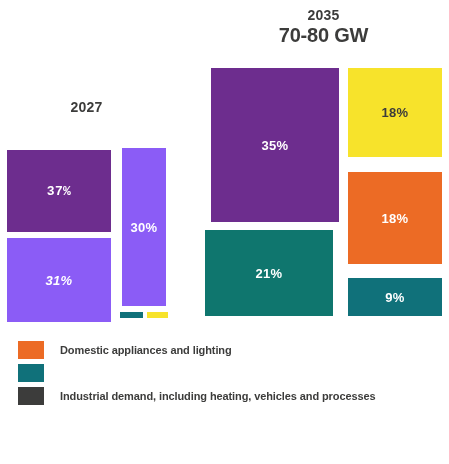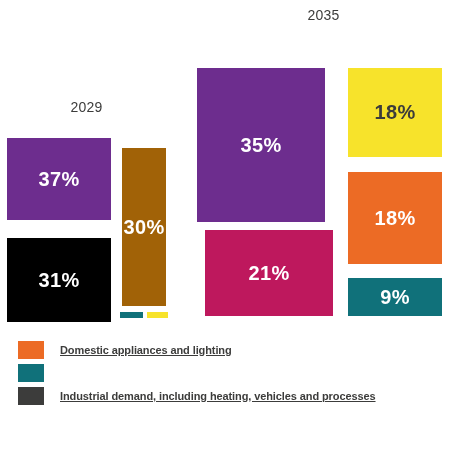--- a/index.html
+++ b/index.html
@@ -26,21 +26,21 @@
   }
 
   .group-header {
     position: absolute;
     text-align: center;
     color: #3C3C3B;
     line-height: 1.05;
   }
   .group-year {
     font-size: 14px;
-    font-weight: normal;
+    font-weight: bold;
     letter-spacing: 0.2px;
     display: block;
   }
   .group-capacity {
     font-size: 20px;
     font-weight: bold;
     letter-spacing: -0.2px;
     display: block;
     margin-top: 2px;
   }
@@ -50,40 +50,40 @@
   #header-2035 { left: 203px; top: 8px;   width: 241px; }
 
   
   .seg {
     position: absolute;
     box-sizing: border-box;
     display: flex;
     align-items: center;
     justify-content: center;
     color: #ffffff;
-    font-size: 20px;
+    font-size: 13px;
     font-weight: bold;
     letter-spacing: 0.3px;
     border: 2px solid #ffffff;
   }
   .seg.dark-label { color: #3C3C3B; }
   .seg.no-label { font-size: 0; }
 
   
   
-  #seg-2021-commercial { left: 5px;   top: 136px; width: 108px; height: 86px; }
+  #seg-2021-commercial { left: 5px;   top: 148px; width: 108px; height: 86px; font-family: Liberation Mono, monospace; }
   #seg-2021-appliances { left: 5px;   top: 236px; width: 108px; height: 88px; }
   
   #seg-2021-industrial  { left: 120px; top: 146px; width: 48px; height: 162px; }
   #seg-2021-ev          { left: 120px; top: 312px; width: 23px; height: 6px; }
   #seg-2021-heating     { left: 147px; top: 312px; width: 21px; height: 6px; }
 
   
   
-  #seg-2035-commercial { left: 195px; top: 66px;  width: 132px; height: 158px; }
+  #seg-2035-commercial { left: 209px; top: 66px;  width: 132px; height: 158px; }
   #seg-2035-industrial { left: 203px; top: 228px; width: 132px; height: 90px; }
   
   #seg-2035-heating    { left: 346px; top: 66px;  width: 98px; height: 93px; }
   #seg-2035-appliances { left: 346px; top: 170px; width: 98px; height: 96px; }
   #seg-2035-ev         { left: 346px; top: 276px; width: 98px; height: 42px; }
 
   
   #legend {
     position: absolute;
     left: 0;
@@ -102,49 +102,49 @@
     height: 18px;
     flex: 0 0 26px;
   }
   .legend-label {
     margin-left: 16px;
     font-size: 11px;
     font-weight: bold;
     color: #3C3C3B;
     white-space: nowrap;
     letter-spacing: -0.1px;
-    text-decoration: underline;
   }
 </style>
 </head>
 <body>
 
 <div id="chart-area">
 
   <div class="group-header" id="header-2021">
-    <span class="group-year">2029</span>
+    <span class="group-year">2027</span>
   </div>
 
   <div class="group-header" id="header-2035">
     <span class="group-year">2035</span>
+    <span class="group-capacity">70-80 GW</span>
   </div>
 
   <div class="seg" id="seg-2021-commercial" style="background:#6D2D8E;">37%</div>
 
-  <div class="seg" id="seg-2021-appliances" style="background:#000000;">31%</div>
+  <div class="seg" id="seg-2021-appliances" style="background:#8b5cf6;font-style:italic;">31%</div>
 
-  <div class="seg" id="seg-2021-industrial" style="background:#a16207;">30%</div>
+  <div class="seg" id="seg-2021-industrial" style="background:#8b5cf6;">30%</div>
 
   <div class="seg no-label" id="seg-2021-ev" style="background:#10717A;border:0;"></div>
 
   <div class="seg no-label" id="seg-2021-heating" style="background:#F7E32B;border:0;"></div>
 
   <div class="seg" id="seg-2035-commercial" style="background:#6D2D8E;">35%</div>
 
-  <div class="seg" id="seg-2035-industrial" style="background:#be185d;">21%</div>
+  <div class="seg" id="seg-2035-industrial" style="background:#0f766e;">21%</div>
 
   <div class="seg dark-label" id="seg-2035-heating" style="background:#F7E32B;">18%</div>
 
   <div class="seg" id="seg-2035-appliances" style="background:#EC6B25;">18%</div>
 
   <div class="seg" id="seg-2035-ev" style="background:#10717A;">9%</div>
 
 </div>
 
 <div id="legend">

